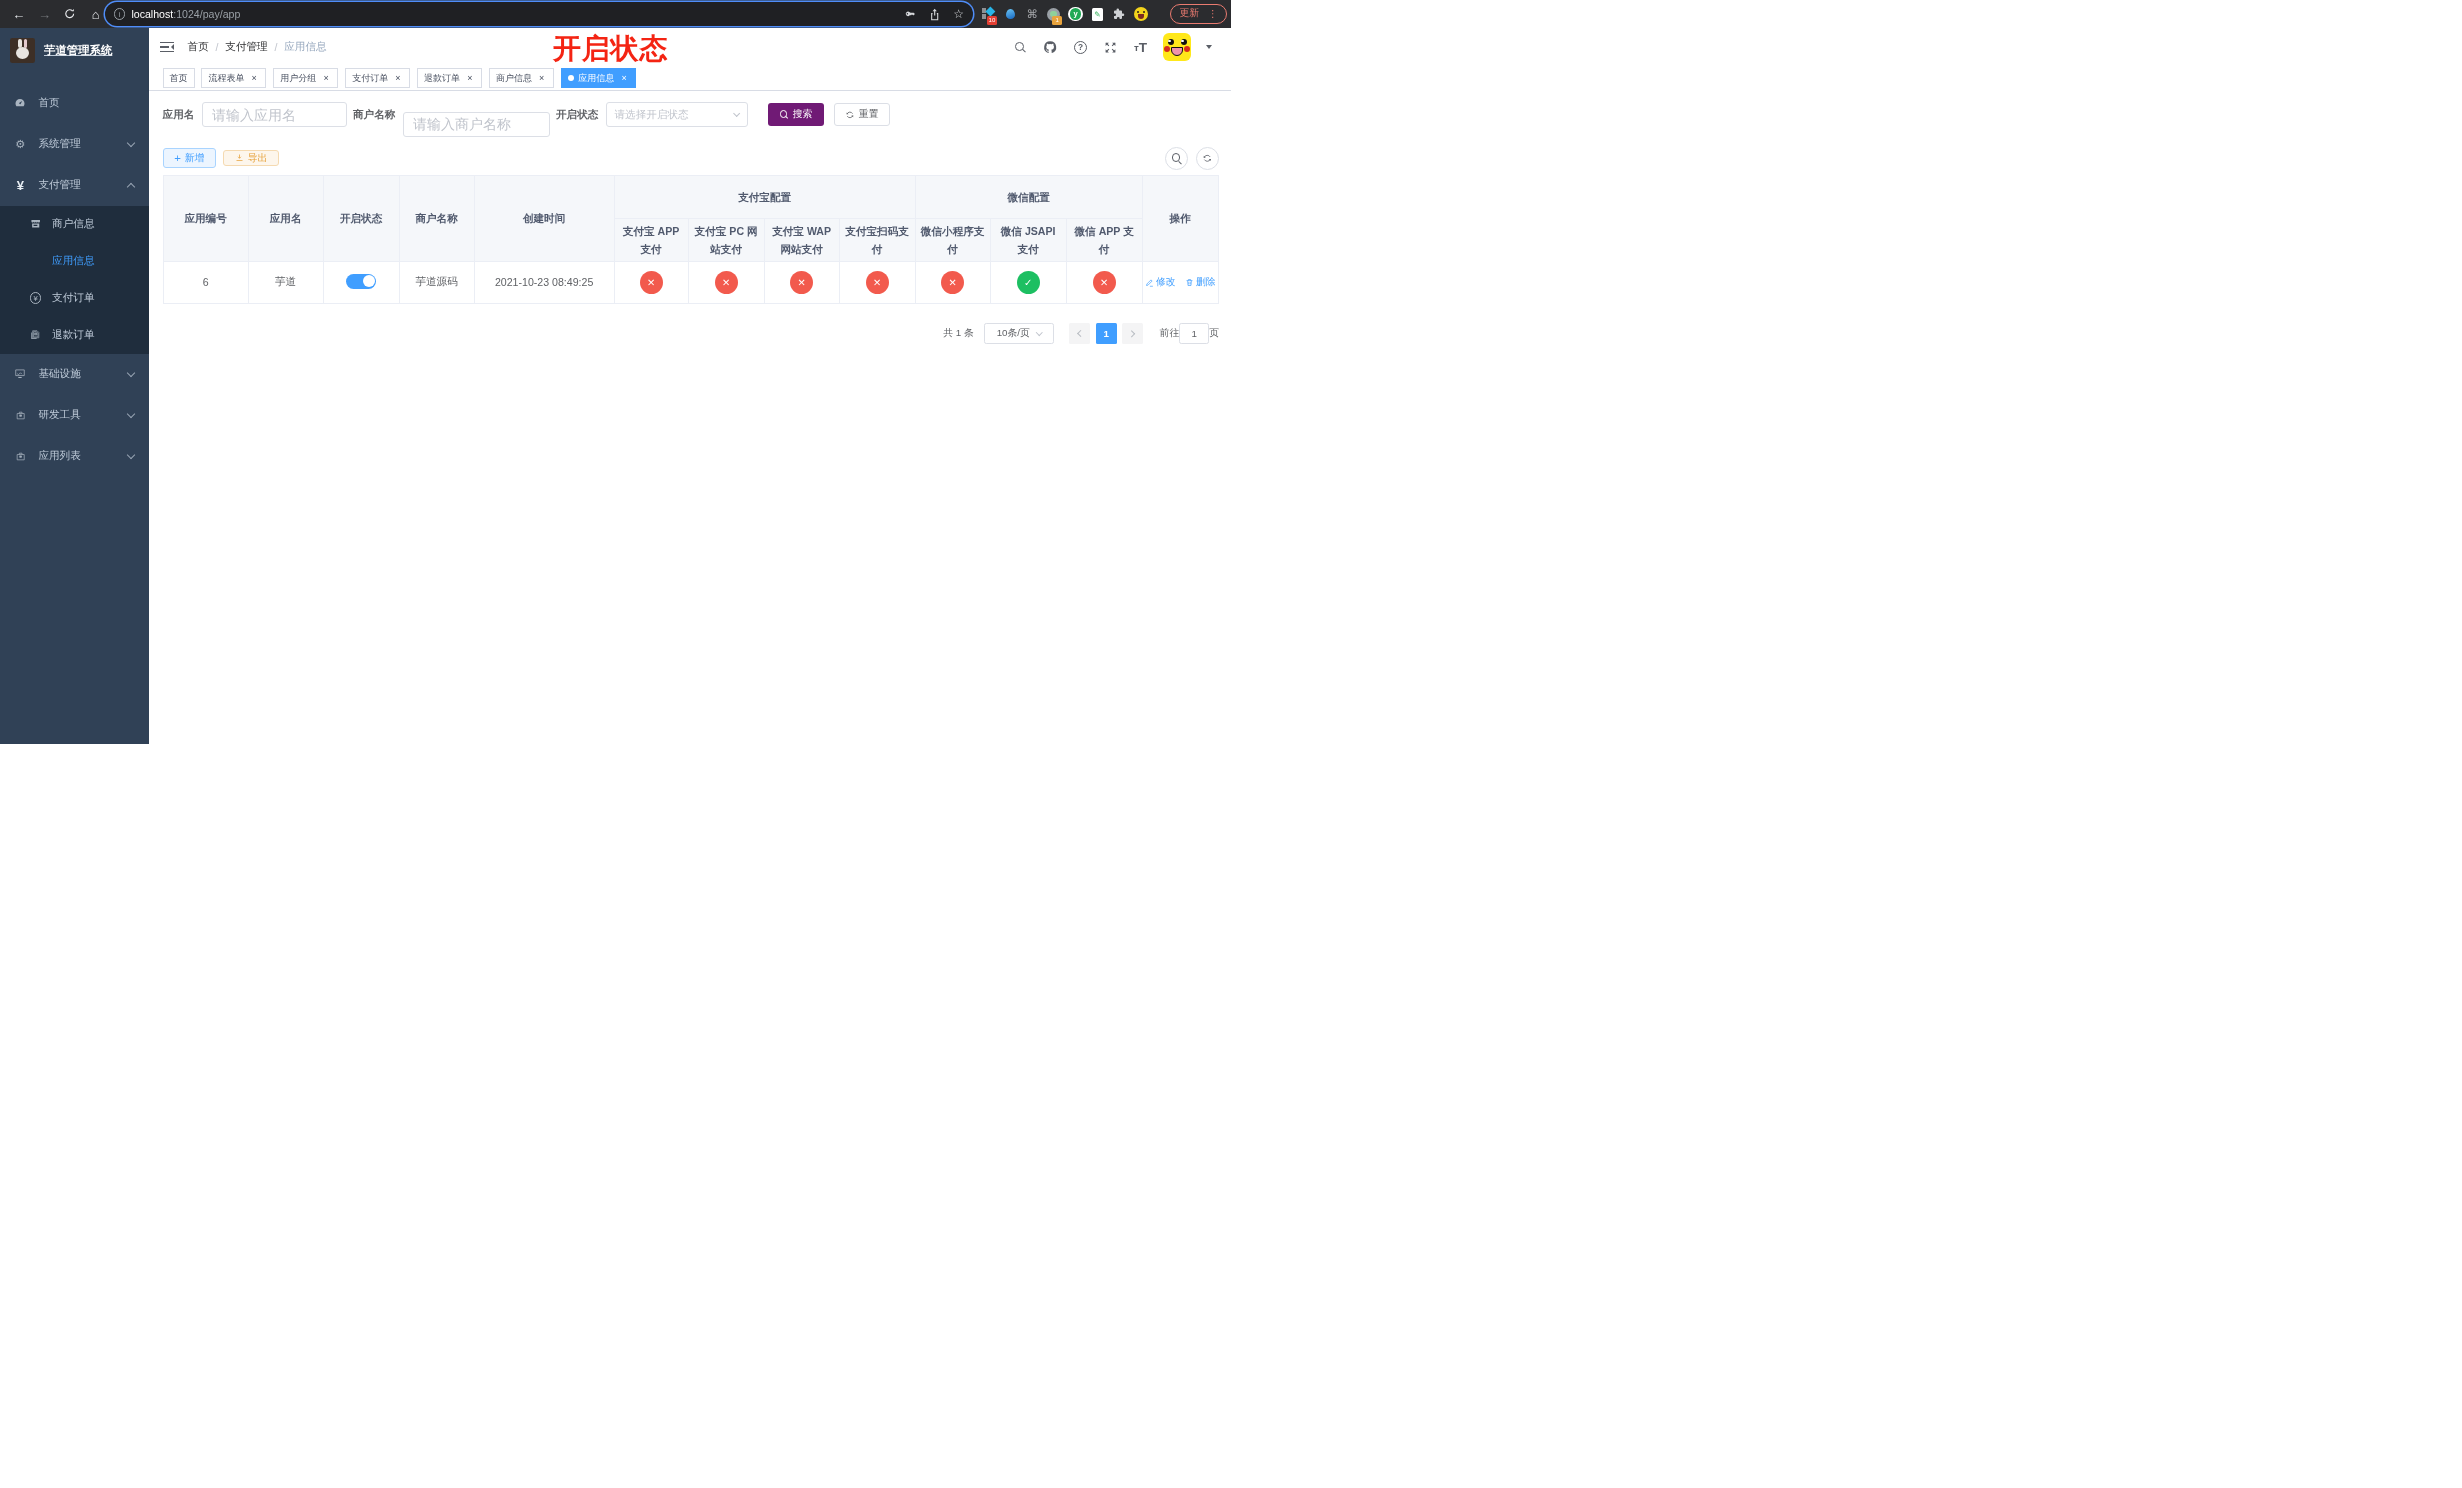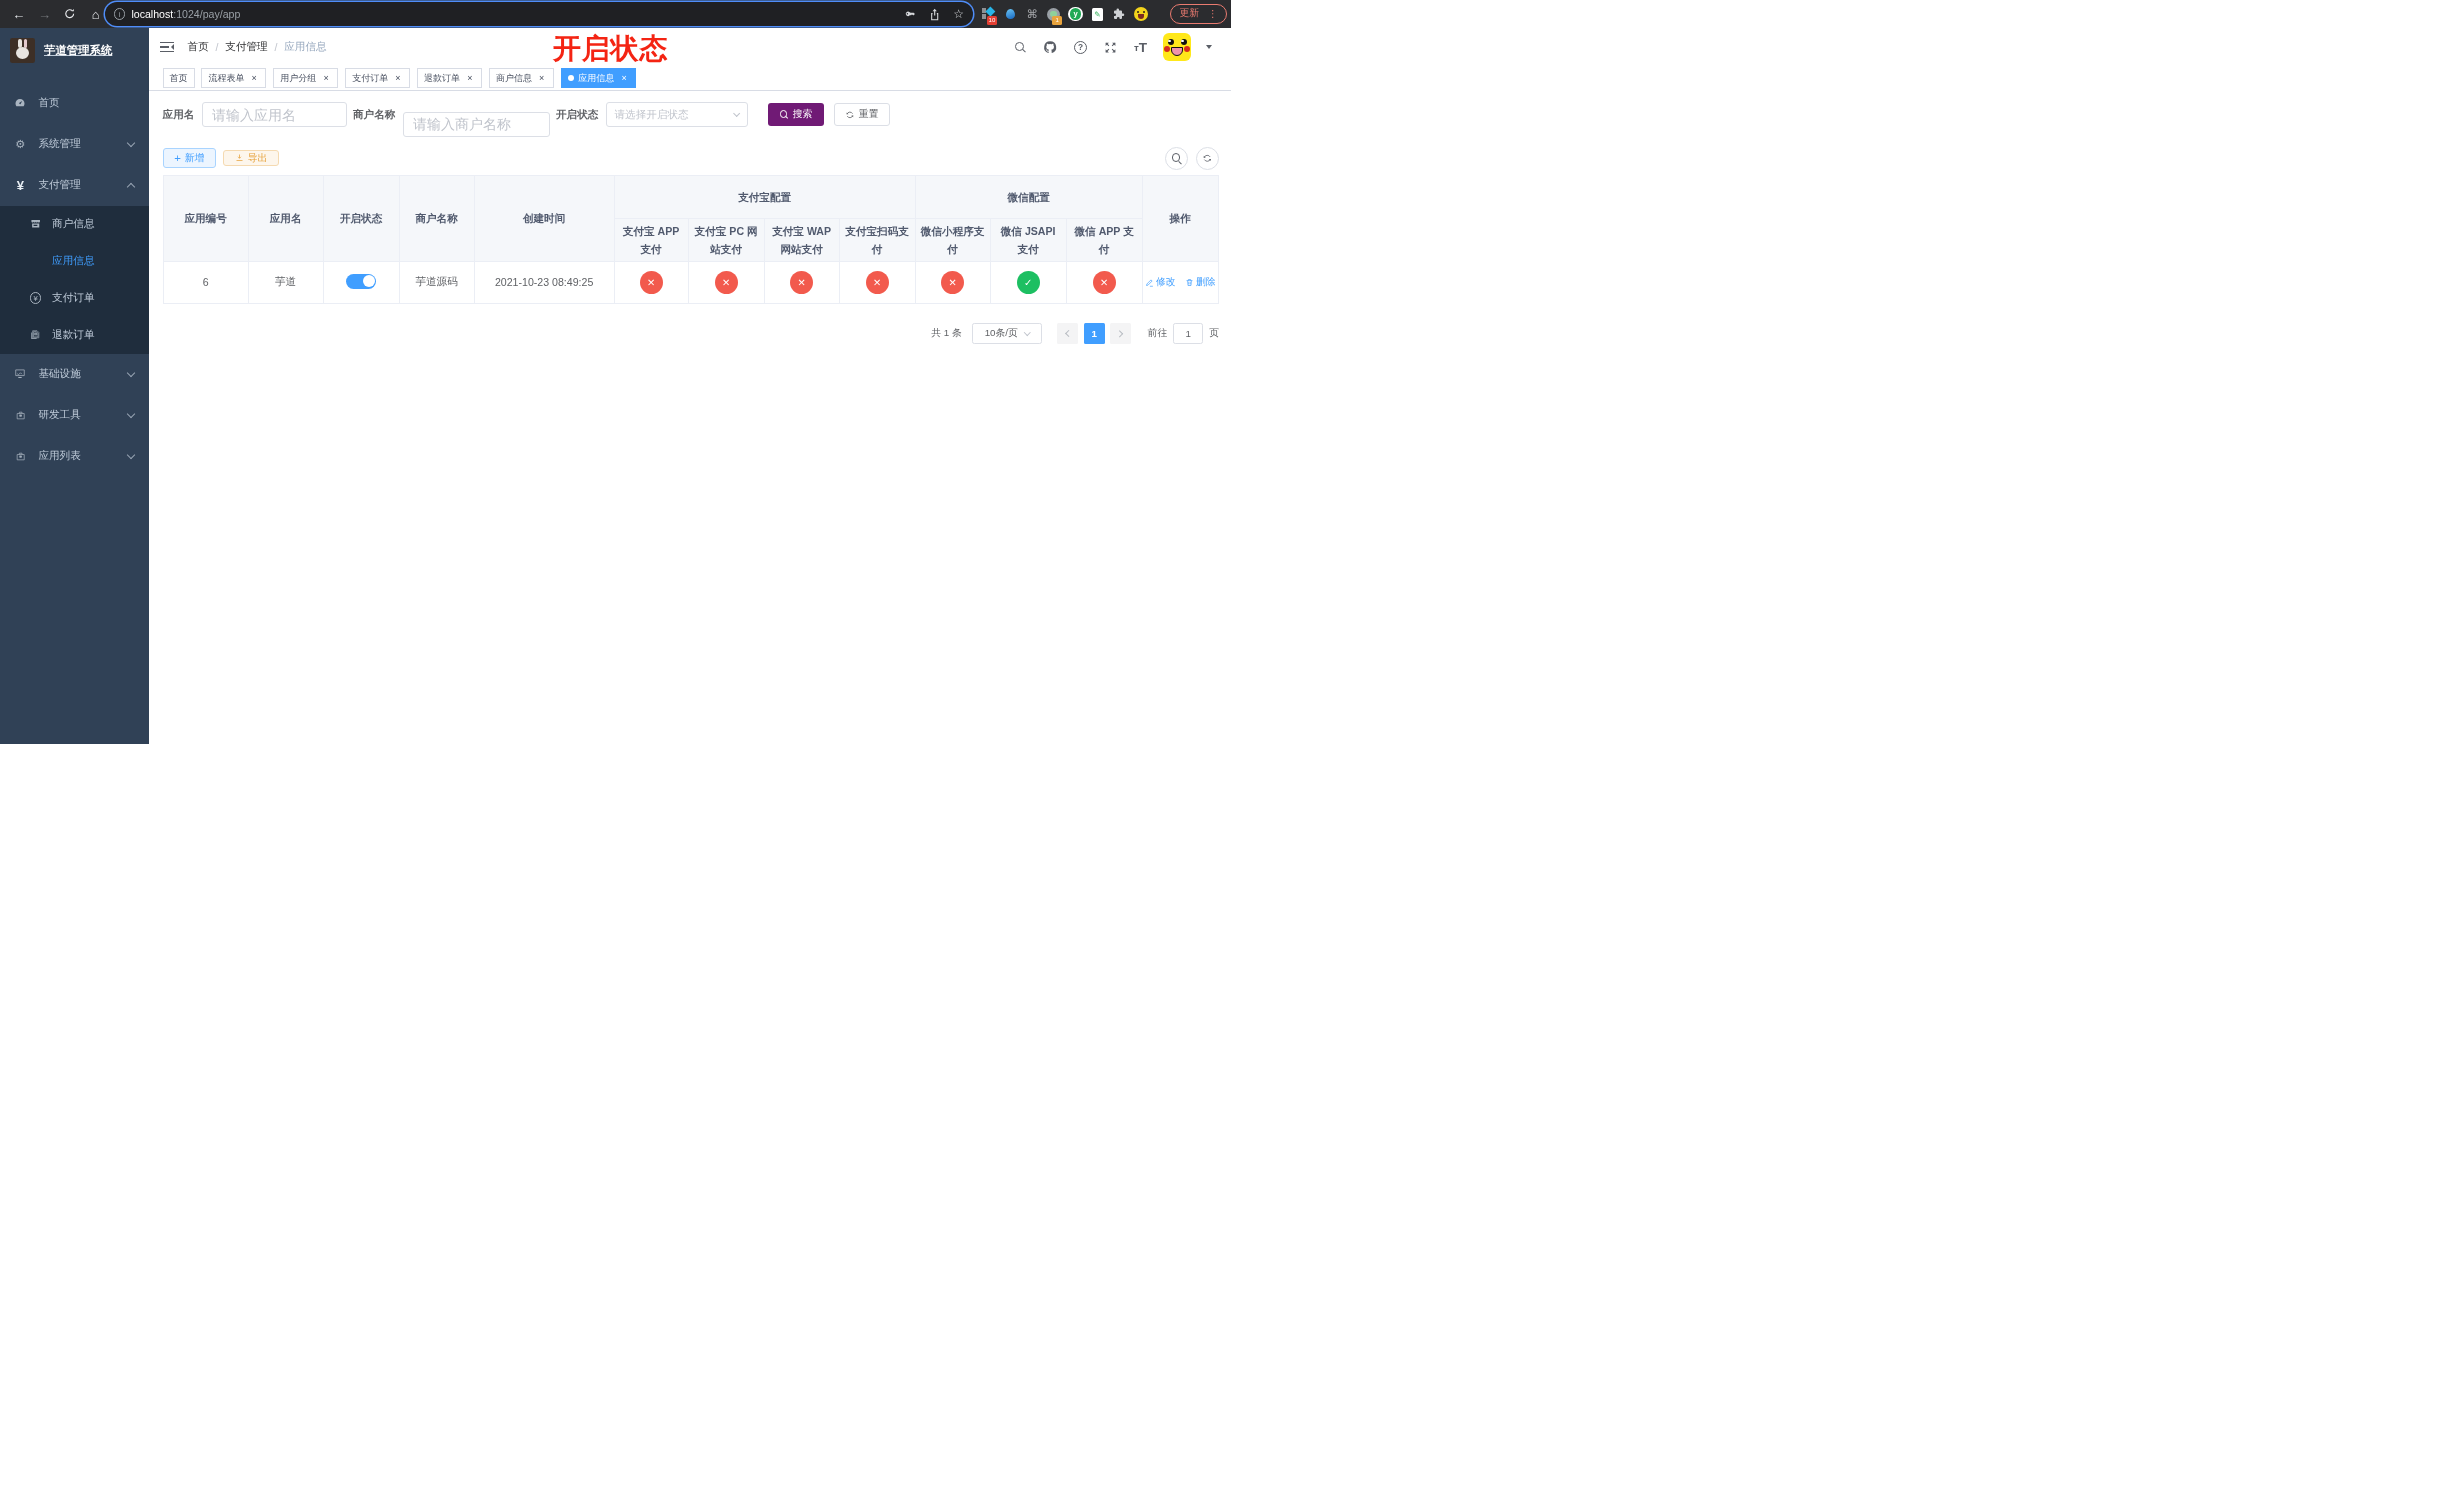--- a/index.html
+++ b/index.html
@@ -162,21 +162,21 @@
   .pg-total { margin-right:10.6px; }
   .pg-size { width:70px; height:21px; border:0.8px solid #dcdfe6; border-radius:2.3px; display:flex; align-items:center;
     justify-content:center; gap:7.6px; position:relative; cursor:pointer; margin-right:15px; }
   .pg-size .chev { width:4.5px; height:4.5px; border-right:0.9px solid #c0c4cc; border-bottom:0.9px solid #c0c4cc; transform:rotate(45deg); margin-top:-1.5px; }
   .pg-btn { width:21px; height:21px; border-radius:1.5px; background:#f4f4f5; display:flex; align-items:center; justify-content:center; cursor:pointer; }
   .pg-btn .ar { width:5.3px; height:5.3px; border-left:1.2px solid #b8bcc2; border-bottom:1.2px solid #b8bcc2; }
   .pg-btn .ar.left { transform:rotate(45deg); margin-left:1.5px; }
   .pg-btn .ar.right { transform:rotate(-135deg); margin-right:1.5px; }
   .pg-page { width:21px; height:21px; border-radius:1.5px; background:#409eff; color:#fff; font-weight:bold;
     display:flex; align-items:center; justify-content:center; margin:0 5.3px; cursor:pointer; }
-  .pg-goto { margin-left:16.7px; display:flex; align-items:center; gap:6px; }
+  .pg-goto { margin-left:16.7px; display:flex; align-items:center; gap:0; }
   .pg-goto input { width:30px; height:21px; border:0.8px solid #dcdfe6; border-radius:2.3px; text-align:center; font-size:9.8px; color:#606266; outline:none; }
 </style>
 </head>
 <body>
 
 <div class="browser-bar">
   <div class="nav-btn">←</div>
   <div class="nav-btn dim">→</div>
   <div class="nav-btn">
     <svg width="11.4" height="11.4" viewBox="0 0 16 16">

